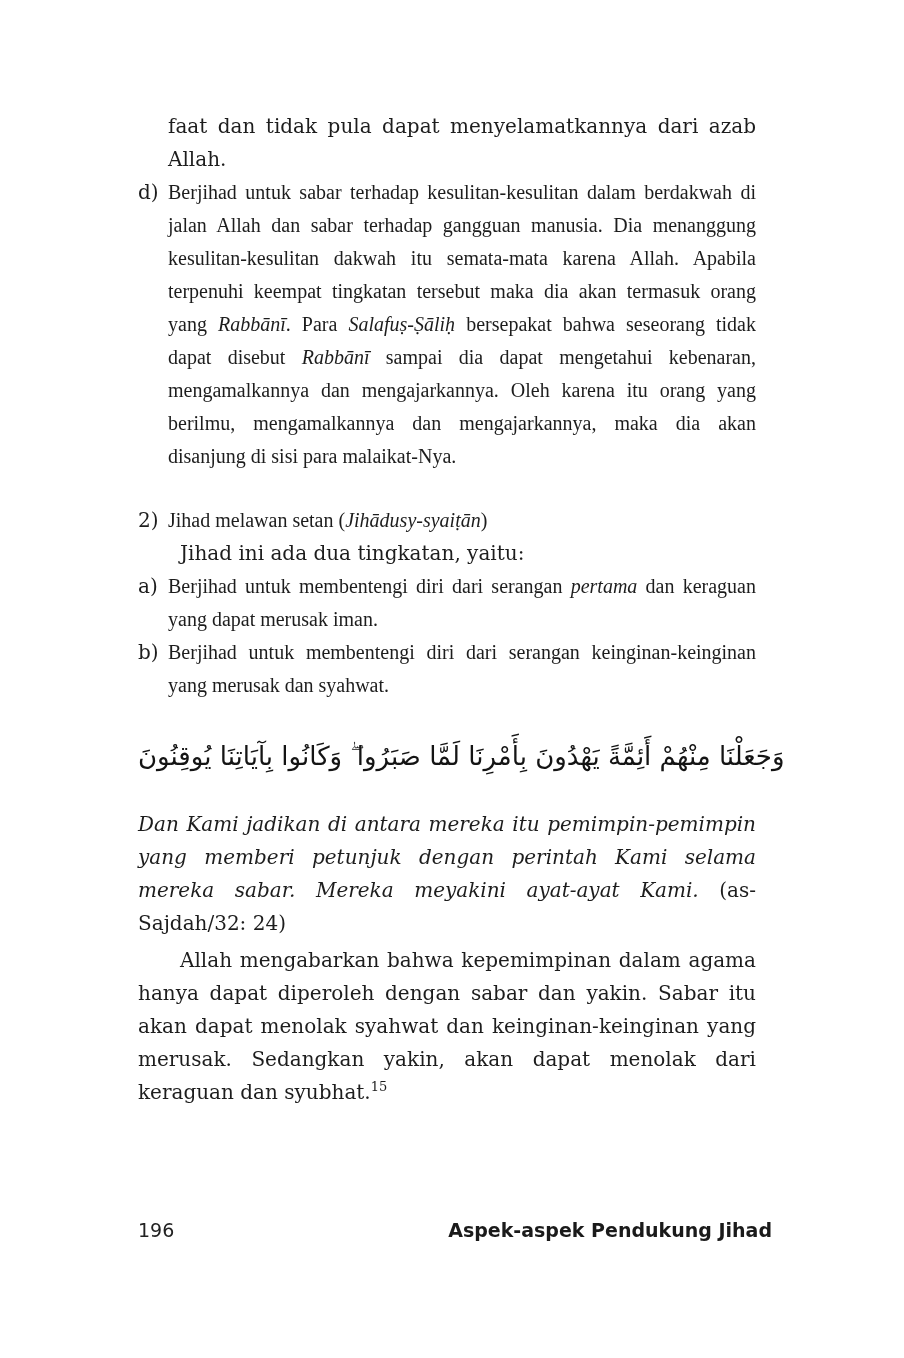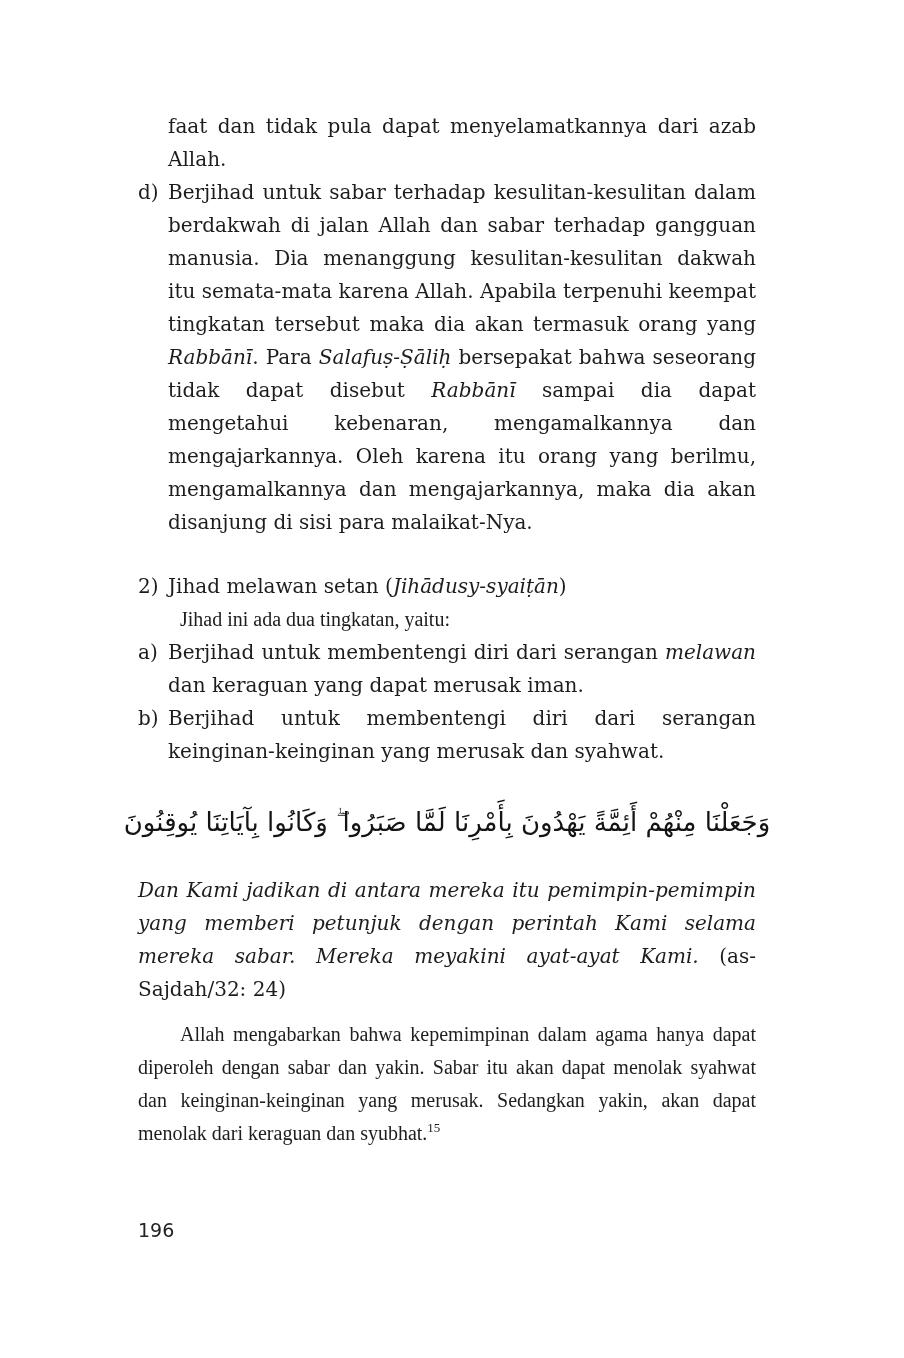--- a/index.html
+++ b/index.html
@@ -20,42 +20,41 @@
     top: 110px;
     width: 618px;
   }
   .para, .li-body, .marker {
     font-size: 20px;
     line-height: 33px;
     text-align: justify;
   }
   .li { display: flex; }
   .marker { flex: 0 0 30px; width: 30px; text-align: left; }
-  .li-body { flex: 1; }
+  .li-body { flex: 1; font-family: Liberation Serif, serif; }
   .cont { padding-left: 30px; }
-  .indent { text-indent: 42px; font-family: Liberation Serif, serif; }
+  .indent { text-indent: 42px; }
   .it { font-style: italic; }
   .sec-gap { margin-top: 31px; }
   .arabic-wrap {
     margin: 32px 0 30px;
     display: flex;
-    justify-content: center;
   }
   .arabic {
     font-family: "DejaVu Sans", sans-serif;
     font-size: 26px;
     line-height: 1.7;
     direction: rtl;
     white-space: nowrap;
     color: #141414;
     text-align: center;
   }
   .trans { }
   .trans .it { font-style: italic; }
-  .final-para { margin-top: 12px; }
+  .final-para { margin-top: 4px; }
   .sup { vertical-align: super; font-size: 13px; line-height: 0; }
   .footer {
     position: absolute;
     left: 138px;
     right: 132px;
     top: 1219px;
     display: flex;
     justify-content: space-between;
     align-items: flex-end;
     font-family: "DejaVu Sans", "Liberation Sans", sans-serif;
@@ -79,36 +78,37 @@
 
     <div class="li sec-gap">
       <span class="marker">2)</span>
       <div class="li-body"><span>Jihad melawan setan (</span><span class="it">Jihādusy-syaiṭān</span><span>)</span></div>
     </div>
 
     <p class="para indent"><span>Jihad ini ada dua tingkatan, yaitu:</span></p>
 
     <div class="li">
       <span class="marker">a)</span>
-      <div class="li-body"><span>Berjihad untuk membentengi diri dari serangan </span><span class="it">melawan</span><span> dan keraguan yang dapat merusak iman.</span></div>
+      <div class="li-body"><span>Berjihad untuk membentengi diri dari serangan </span><span class="it">pertama</span><span> dan keraguan yang dapat merusak iman.</span></div>
     </div>
 
     <div class="li">
       <span class="marker">b)</span>
       <div class="li-body"><span>Berjihad untuk membentengi diri dari serangan keinginan-keinginan yang merusak dan syahwat.</span></div>
     </div>
 
 
     <div class="arabic-wrap">
       <span class="arabic">وَجَعَلْنَا مِنْهُمْ أَئِمَّةً يَهْدُونَ بِأَمْرِنَا لَمَّا صَبَرُوا ۖ وَكَانُوا بِآيَاتِنَا يُوقِنُونَ</span>
     </div>
 
     <p class="para trans"><span class="it">Dan Kami jadikan di antara mereka itu pemimpin-pemimpin yang memberi petunjuk dengan perintah Kami selama mereka sabar. Mereka meyakini ayat-ayat Kami.</span><span> (as-Sajdah/32: 24)</span></p>
 
     <p class="para indent final-para"><span>Allah mengabarkan bahwa kepemimpinan dalam agama hanya dapat diperoleh dengan sabar dan yakin. Sabar itu akan dapat menolak syahwat dan keinginan-keinginan yang merusak. Sedangkan yakin, akan dapat menolak dari keraguan dan syubhat.</span><sup class="sup">15</sup></p>
 
   </main>
 
   <footer class="footer">
     <span class="page-num">196</span>
+    <span class="footer-title">Aspek-aspek Pendukung Jihad</span>
   </footer>
 
 </div>
 
 </body></html>

